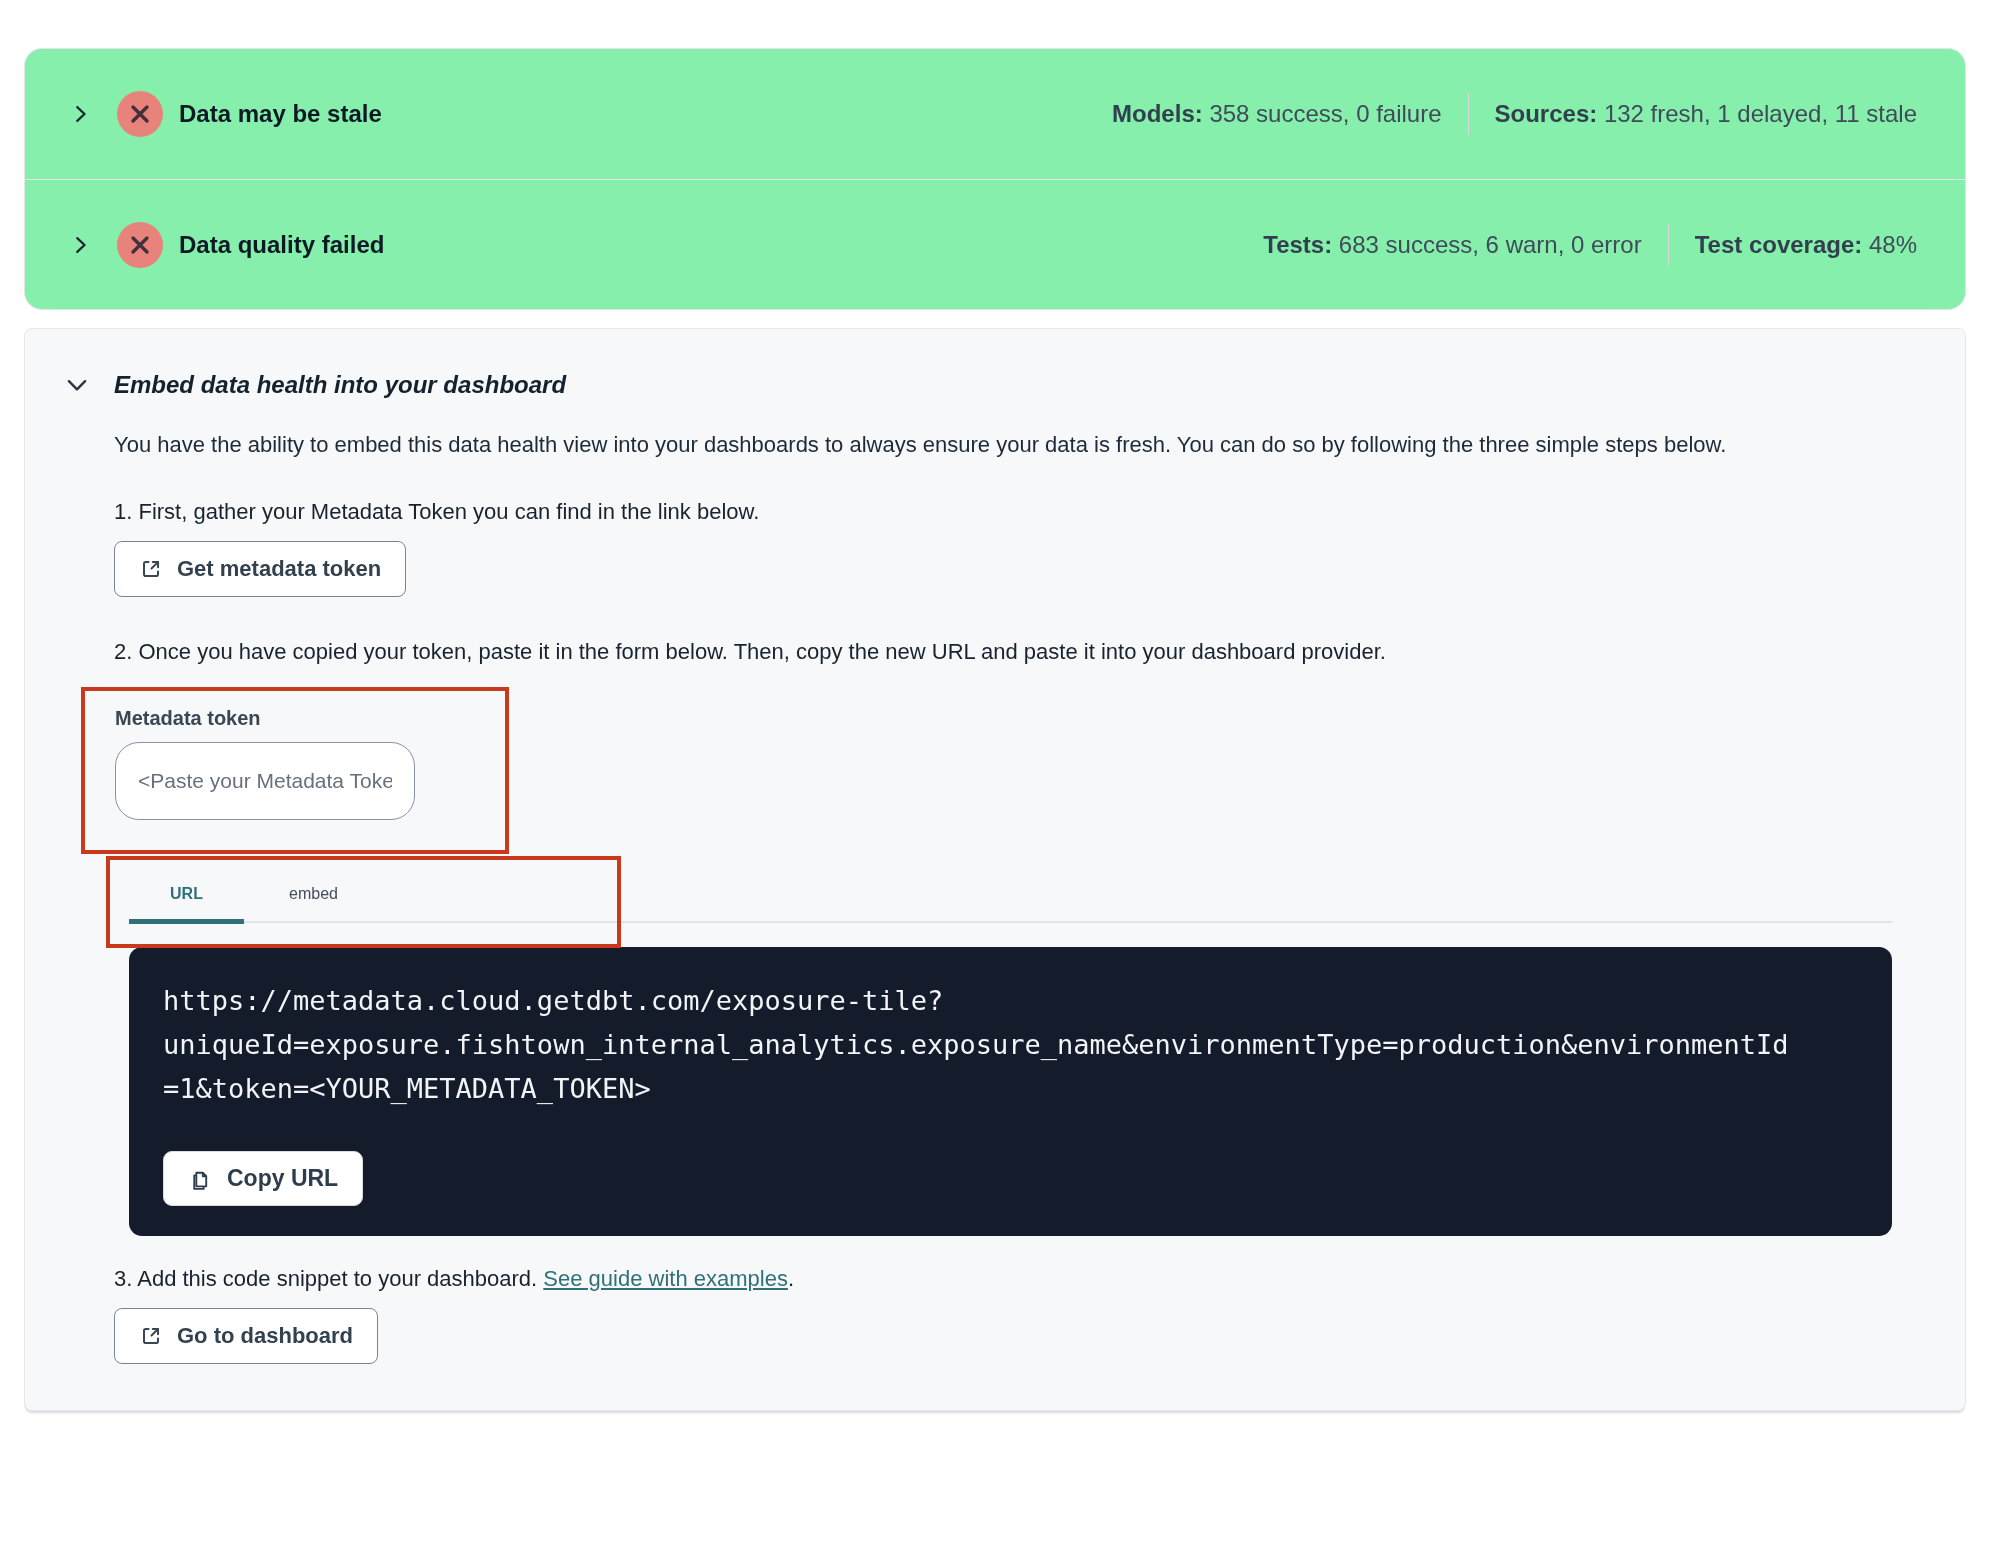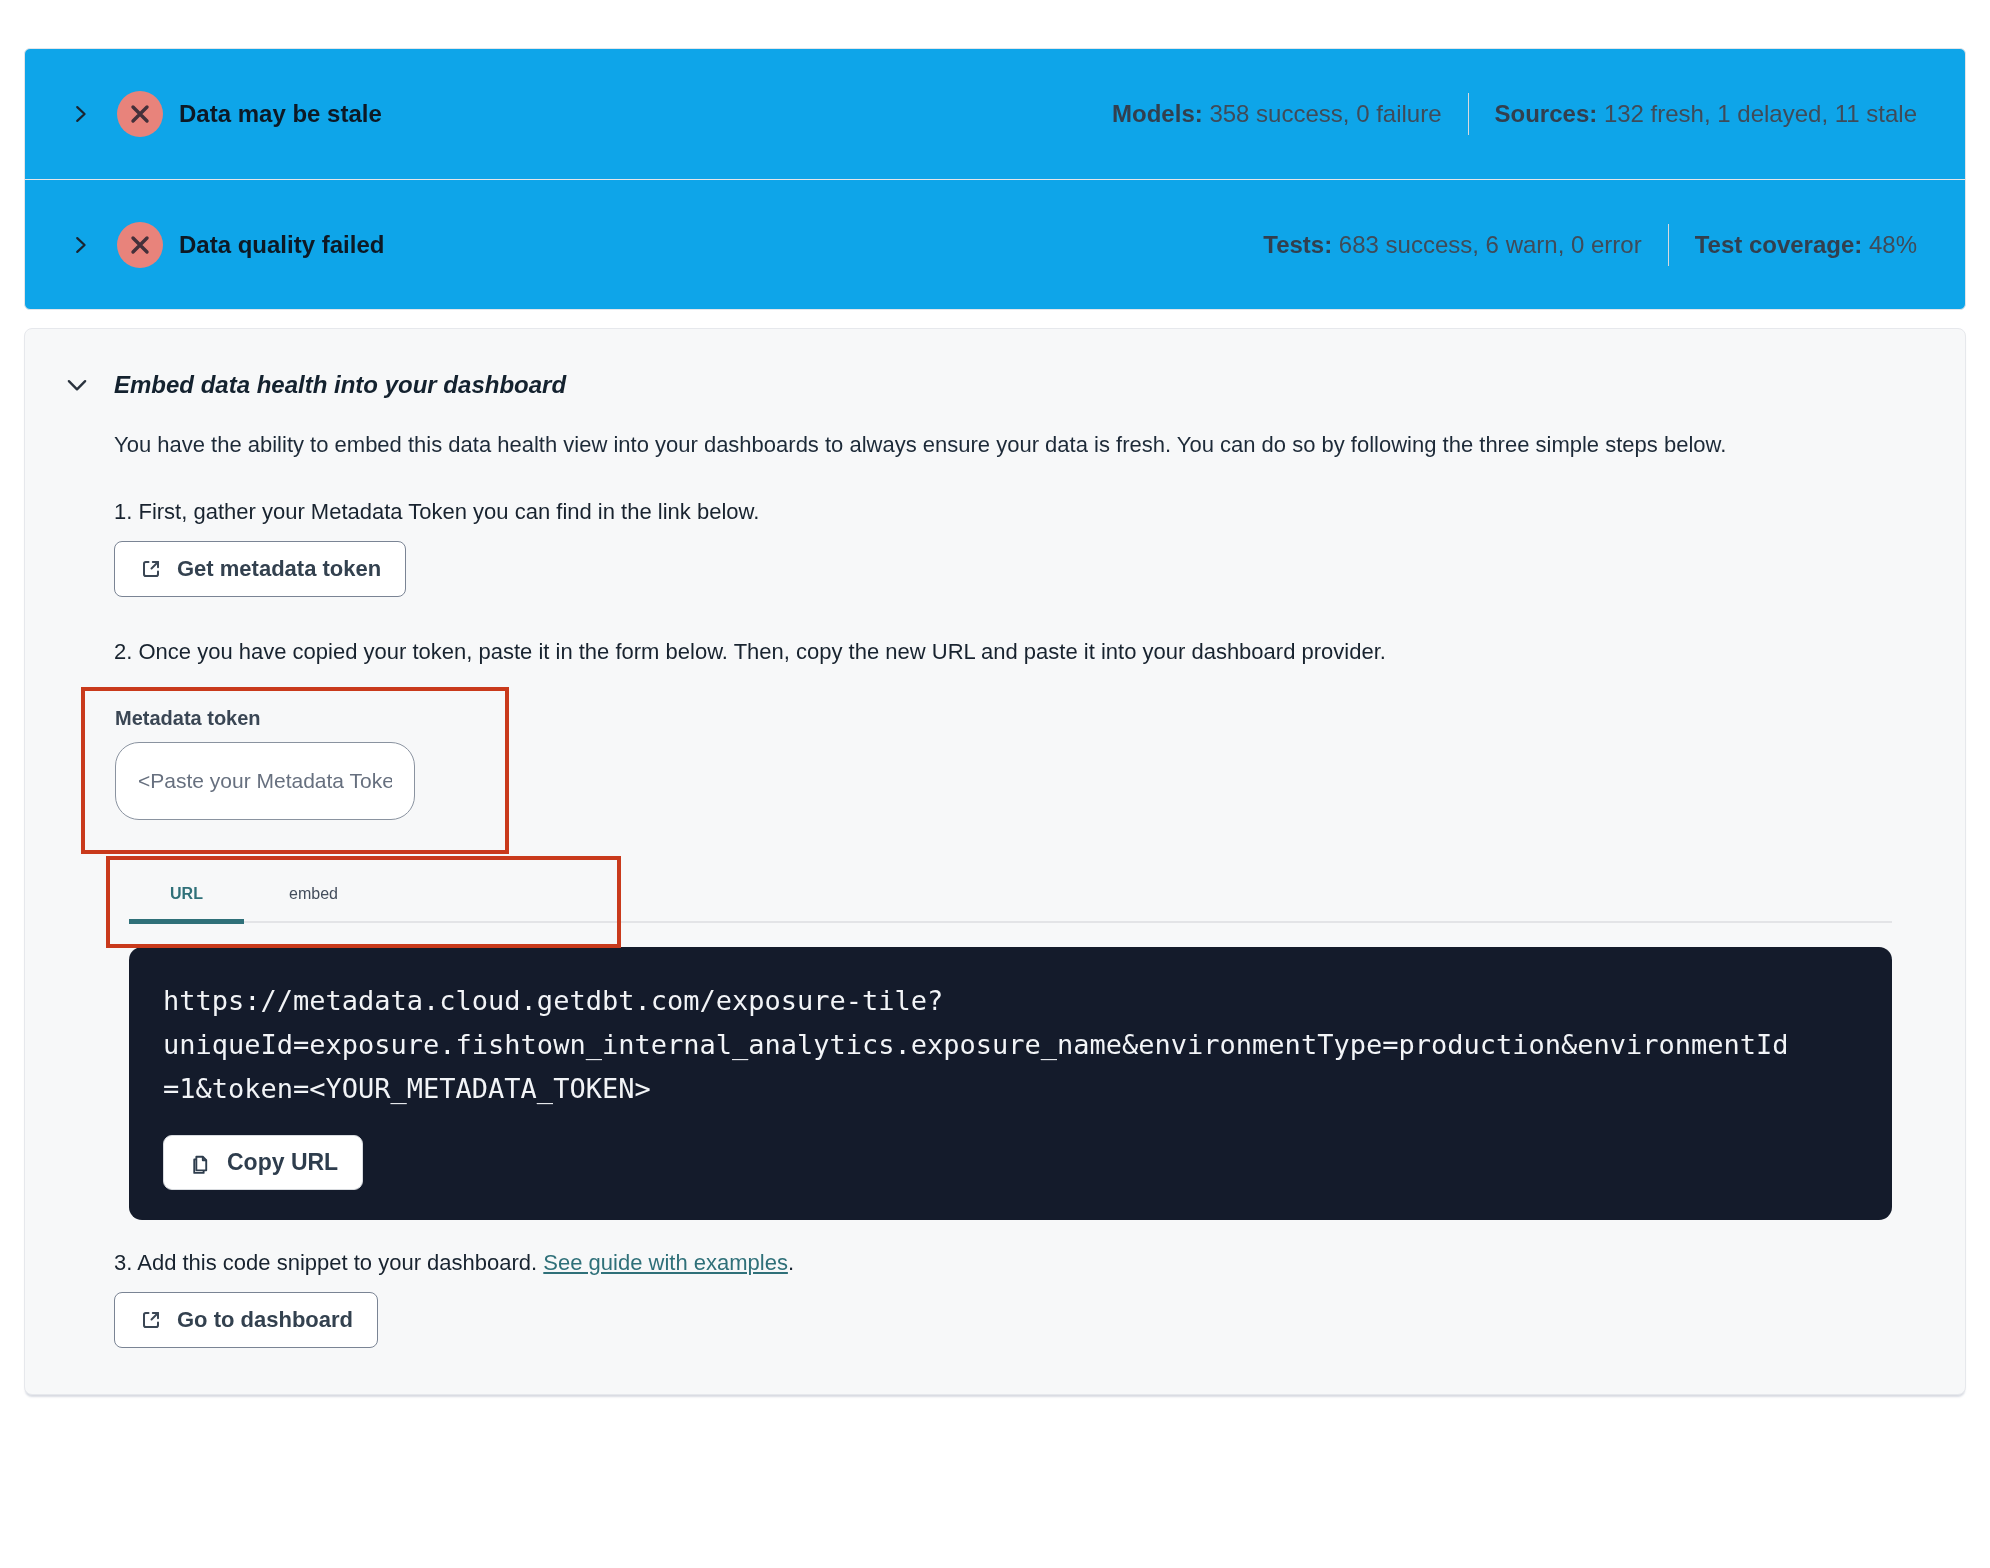--- a/index.html
+++ b/index.html
@@ -11,21 +11,21 @@
   }
   .page { padding:12px 24px 0 24px; }
 
   
   .page-header { display:flex; align-items:baseline; gap:16px; padding-left:2px; }
   .page-title { font-size:31px; font-weight:500; color:#1a2939; letter-spacing:-0.2px; }
   .page-subtitle { font-size:22px; color:#4a5260; }
 
   
   .status-card {
-    margin-top:36px; background:#0ea5e9; border:1px solid #e3e5e9; border-radius:6px;
+    margin-top:36px; background:#86efac; border:1px solid #e3e5e9; border-radius:18px;
   }
   .status-row {
     display:flex; justify-content:space-between; align-items:center;
     height:130px; padding:0 48px 0 44px;
   }
   .status-row + .status-row { border-top:1px solid #e5e6e9; }
   .row-left { display:flex; align-items:center; }
   .chev { width:22px; height:22px; flex:0 0 auto; cursor:pointer; }
   .badge {
     width:46px; height:46px; border-radius:50%; background:#e8837b;
@@ -90,21 +90,21 @@
   
   .code-block {
     margin-top:24px; margin-left:15px; background:#141b2b; border-radius:13px;
     padding:32px 34px 30px 34px;
   }
   .code-line {
     font-family:"DejaVu Sans Mono","Liberation Mono",monospace;
     font-size:27px; line-height:44px; color:#f2f4f7; white-space:nowrap;
   }
   .copy-btn {
-    display:inline-flex; align-items:center; gap:14px; margin-top:24px;
+    display:inline-flex; align-items:center; gap:14px; margin-top:40px;
     background:#fff; border:1px solid #d8dbdf; border-radius:9px;
     padding:13px 24px; font-size:23px; font-weight:700; color:#2e3d4d; cursor:pointer;
   }
 </style>
 </head>
 <body>
 
 <div class="page">
 
 

